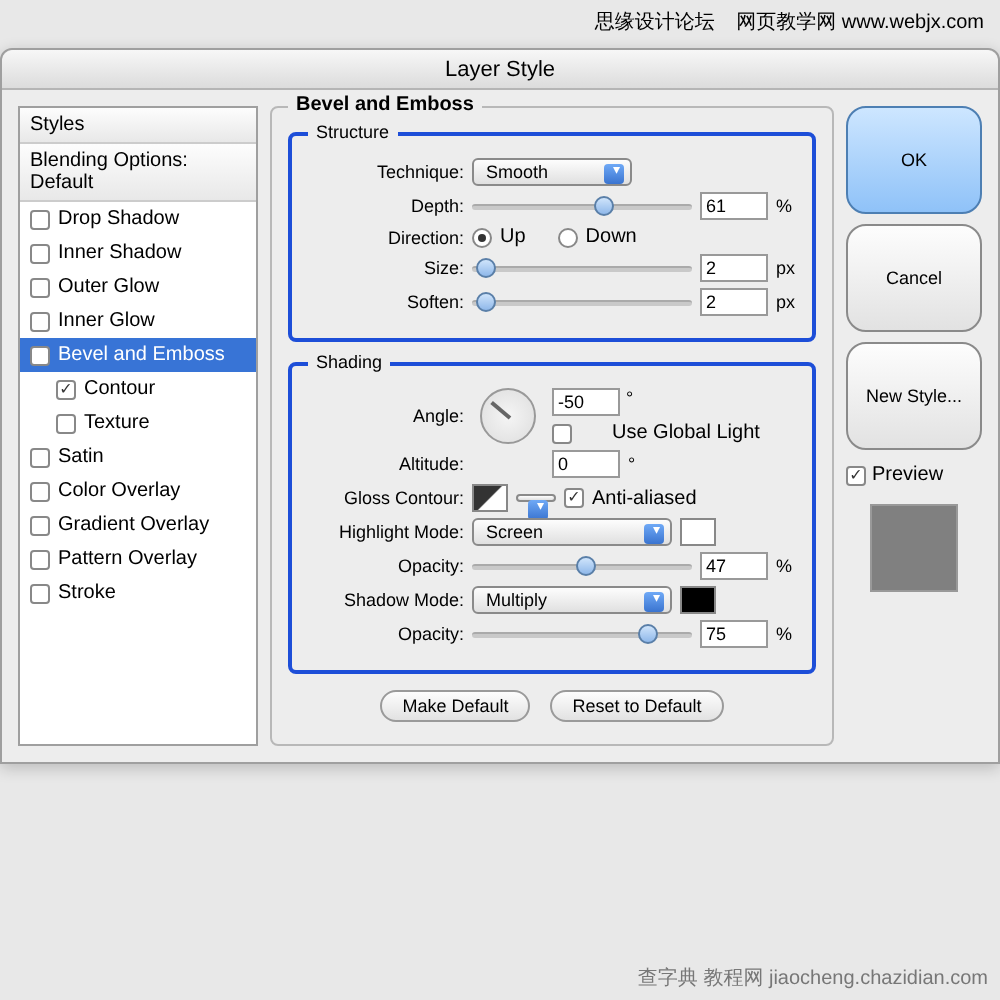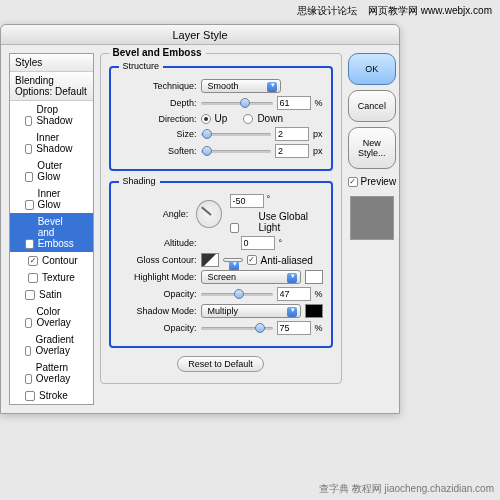--- a/index.html
+++ b/index.html
@@ -1,24 +1,24 @@
 <!DOCTYPE html>
 <html><head>
 <meta charset="utf-8">
 <style>
 *{box-sizing:border-box;margin:0;padding:0;font-family:"Lucida Grande",Arial,sans-serif;font-size:10px;color:#000}
 body{background:#e8e8e8;width:500px;height:500px;overflow:hidden;position:relative}
 .watermarks{position:absolute;top:4px;right:8px;font-size:10px;color:#555}
 .watermarks span{margin-left:8px}
-.window{position:absolute;top:24px;left:0;width:400px;background:#ededed;border:1px solid #9f9f9f;border-radius:6px 6px 0 0;box-shadow:0 2px 8px rgba(0,0,0,.2)}
+.window{position:absolute;top:24px;left:0;width:500px;background:#ededed;border:1px solid #9f9f9f;border-radius:6px 6px 0 0;box-shadow:0 2px 8px rgba(0,0,0,.2)}
 .titlebar{height:20px;text-align:center;line-height:20px;font-size:11px;background:linear-gradient(#f7f7f7,#dcdcdc);border-bottom:1px solid #b5b5b5;border-radius:6px 6px 0 0}
 .content{display:flex;padding:8px;gap:6px}
 .sidebar{width:120px;border:1px solid #9f9f9f;background:#fff}
 .sidebar .head{background:linear-gradient(#fdfdfd,#e8e8e8);padding:3px 5px;font-size:10px;border-bottom:1px solid #ccc}
-.sidebar .item{padding:3px 15px;display:flex;align-items:flex-end;gap:4px;cursor:default}
+.sidebar .item{padding:3px 5px;display:flex;align-items:flex-end;gap:4px;cursor:default}
 .sidebar .item.indent{padding-left:18px}
 .sidebar .item.active{background:#3874d6;color:#fff}
 .sidebar .item.active span{color:#fff}
 .cb{width:10px;height:10px;border:1px solid #888;background:#fff;display:inline-flex;align-items:center;justify-content:center;font-size:8px;color:#333;border-radius:2px}
 .cb.checked::after{content:"✓";font-size:8px;line-height:8px}
 .main{flex:1;display:flex;flex-direction:column;gap:6px}
 .group{border:1px solid #b8b8b8;border-radius:4px;padding:8px 8px 8px 8px;position:relative;background:#ededed}
 .group .legend{position:absolute;top:-7px;left:8px;background:#ededed;padding:0 4px;font-size:10px;font-weight:bold}
 .sub{border:2px solid #1d4ed8;border-radius:4px;padding:8px;margin-top:4px;position:relative}
 .sub .sublegend{position:absolute;top:-7px;left:8px;background:#ededed;padding:0 4px;font-size:9px}
@@ -34,21 +34,21 @@
 .unit{font-size:9px}
 .radio{width:10px;height:10px;border:1px solid #888;border-radius:50%;background:#fff;display:inline-flex;align-items:center;justify-content:center}
 .radio.on::after{content:"";width:4px;height:4px;background:#333;border-radius:50%}
 .swatch{width:18px;height:14px;border:1px solid #888;background:#fff;display:inline-block}
 .swatch.grad{background:linear-gradient(135deg,#333 48%,#fff 52%)}
 .swatch.black{background:#000}
 .anglewheel{width:28px;height:28px;border:1px solid #999;border-radius:50%;background:radial-gradient(#f5f5f5,#ddd);position:relative;margin:0 4px}
 .anglewheel::after{content:"";position:absolute;width:2px;height:12px;background:#666;top:2px;left:13px;transform-origin:bottom;transform:rotate(-50deg)}
 .btn{background:linear-gradient(#fdfdfd,#e2e2e2);border:1px solid #9a9a9a;border-radius:10px;padding:2px 10px;font-size:9px;cursor:default}
 .rightcol{width:68px;display:flex;flex-direction:column;gap:5px;align-items:stretch}
-.rbtn{background:linear-gradient(#fdfdfd,#e2e2e2);border:1px solid #8a8a8a;border-radius:10px;padding:10px 0;text-align:center;font-size:9px}
+.rbtn{background:linear-gradient(#fdfdfd,#e2e2e2);border:1px solid #8a8a8a;border-radius:10px;padding:21px 0;text-align:center;font-size:9px}
 .rbtn.primary{background:linear-gradient(#cde6ff,#8fc2f8);border-color:#4d7fb3}
 .prevrow{display:flex;align-items:center;gap:3px;margin-top:2px}
 .prevswatch{width:44px;height:44px;background:#808080;border:1px solid #999;margin-top:4px;align-self:center}
 .footer-wm{position:absolute;bottom:4px;right:6px;font-size:10px;color:#777}
 </style>
 </head>
 <body>
 
 <div class="watermarks">
   <span>思缘设计论坛</span>
@@ -213,20 +213,21 @@
             <div class="slider">
                 <div class="track"></div>
                 <div class="thumb" style="left:75%"></div>
               </div>
             <input class="num" value="75" style="">
             <span class="unit">%</span>
           </div>
         </div>
 
         <div class="row" style="justify-content:center;margin-top:8px;gap:10px">
+          <span class="btn">Make Default</span>
           <span class="btn">Reset to Default</span>
         </div>
       </div>
     </div>
 
     <div class="rightcol">
       <div class="rbtn primary">OK</div>
       <div class="rbtn">Cancel</div>
       <div class="rbtn">New Style...</div>
       <div class="prevrow">

